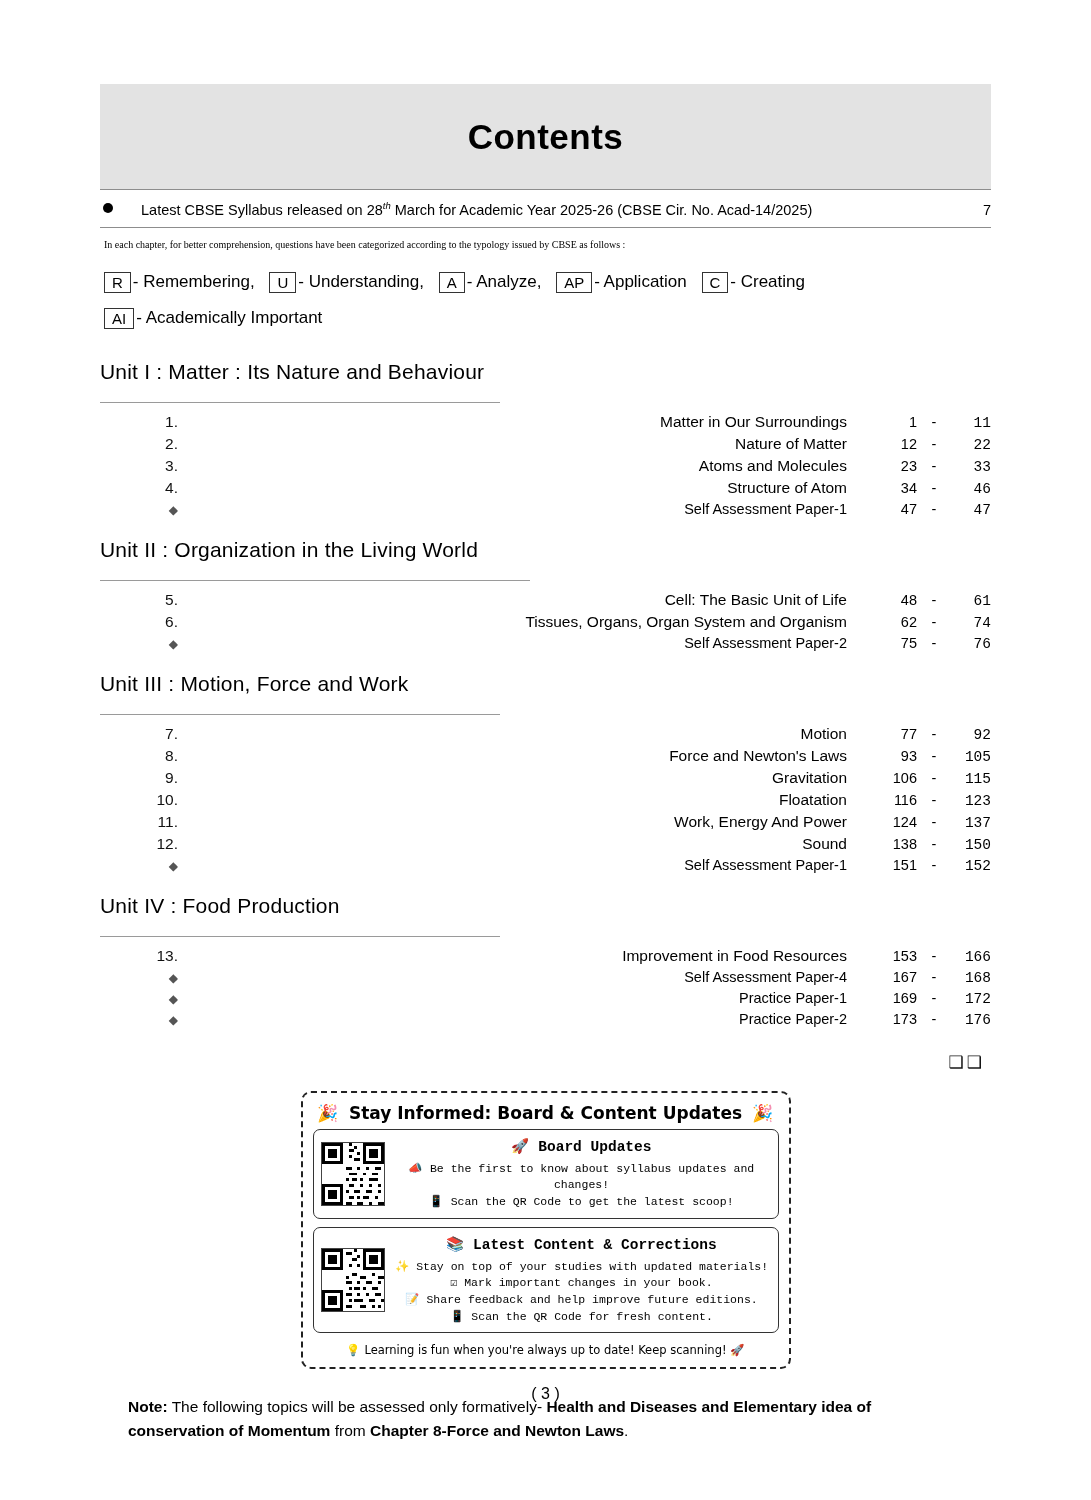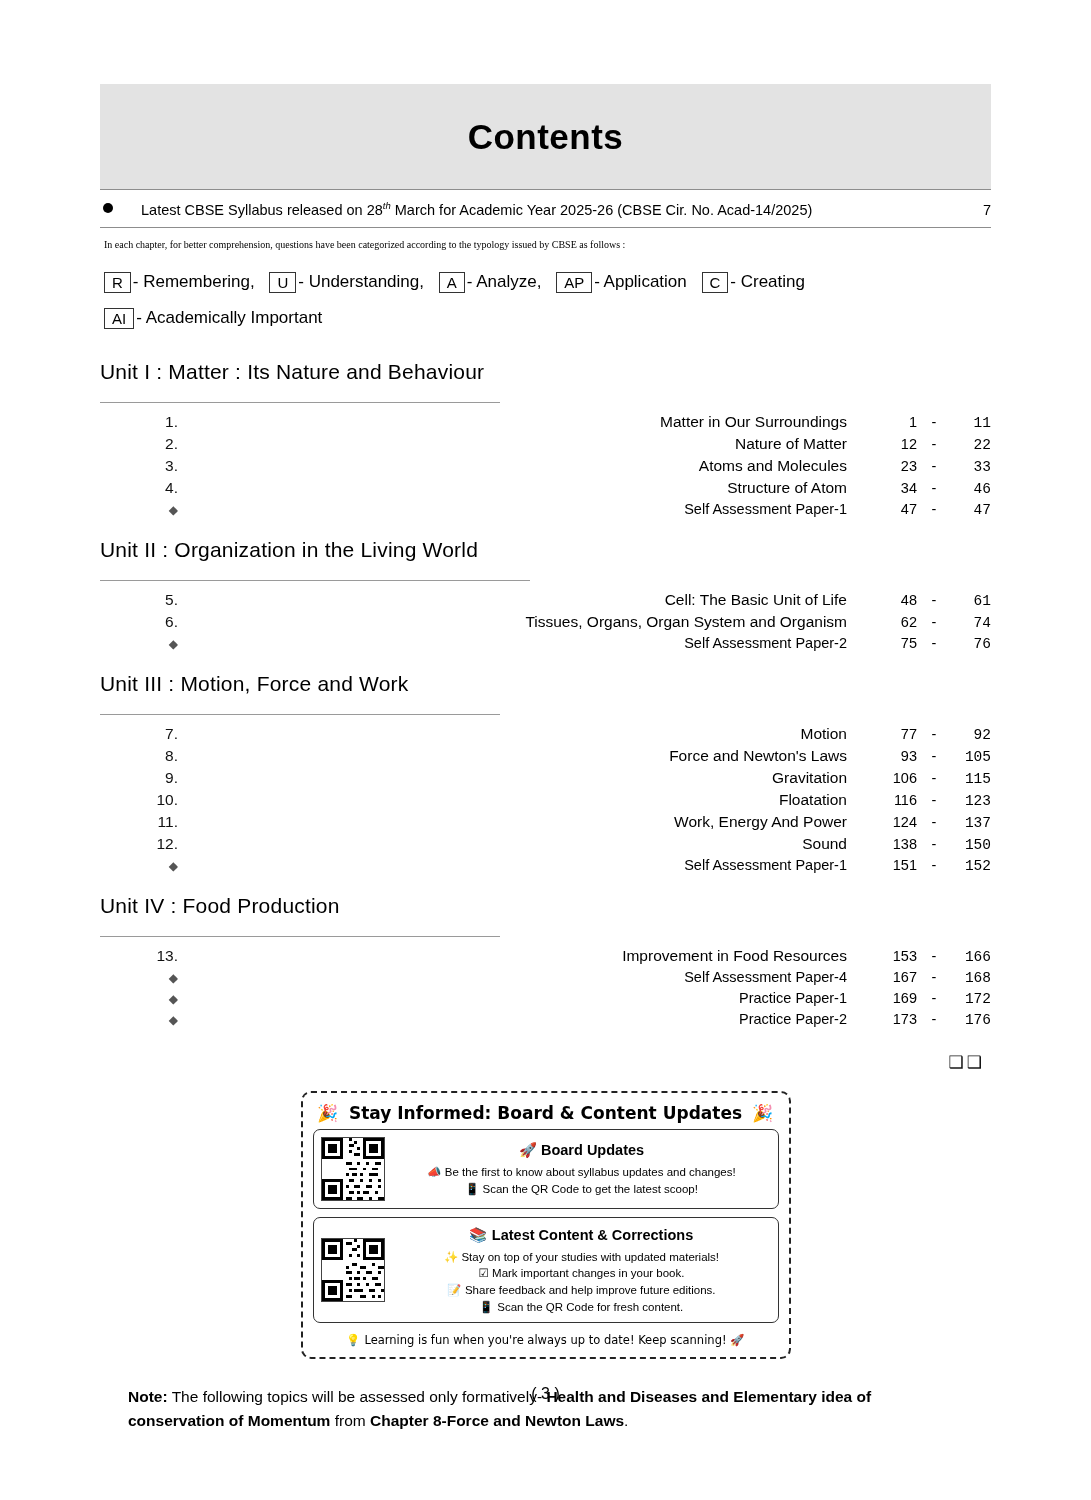--- a/index.html
+++ b/index.html
@@ -186,21 +186,21 @@
     height: 62px;
     flex: none;
     border: 1px solid #444;
     margin-right: 8px;
   }
   .promo-card-body {
     flex: 1;
     text-align: center;
     font-size: 11.5px;
     line-height: 1.45;
-    font-family: Liberation Sans, sans-serif;
+    font-family: Liberation Mono, monospace;
   }
   .promo-card-head {
     font-size: 14.5px;
     font-weight: bold;
     padding-bottom: 3px;
   }
   .promo-foot {
     text-align: center;
     font-size: 11.5px;
     font-family: "DejaVu Sans", sans-serif;

